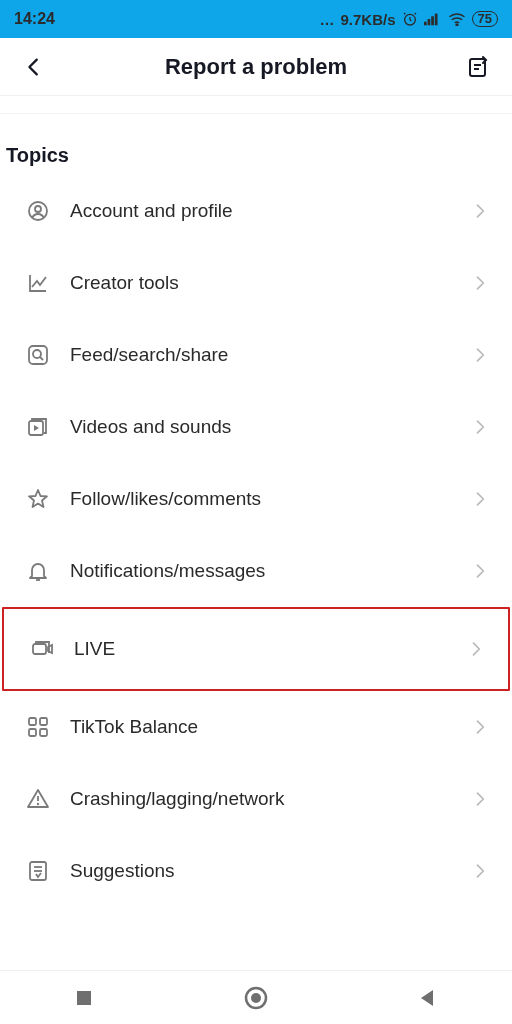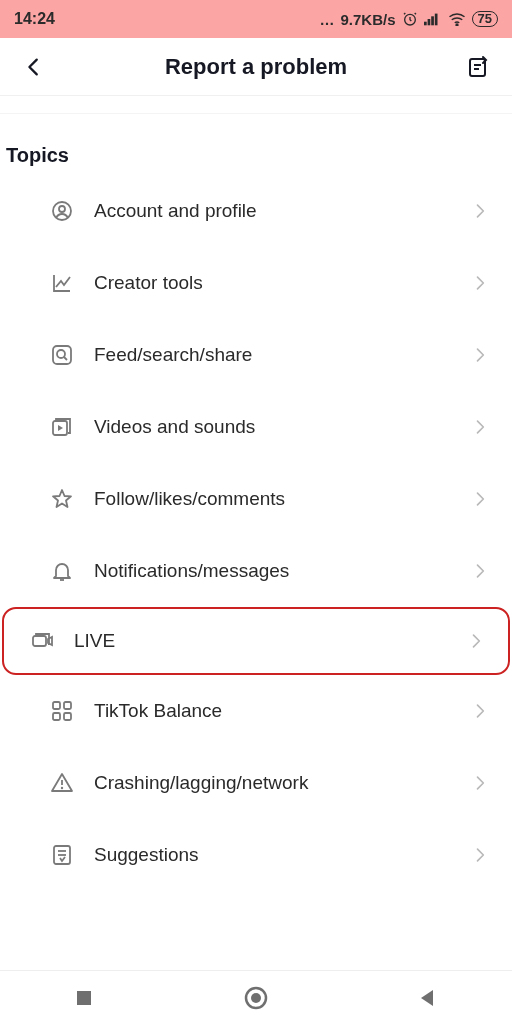--- a/index.html
+++ b/index.html
@@ -1,32 +1,32 @@
 <!DOCTYPE html>
 <html><head>
 <meta charset="utf-8">
 <style>
   * { box-sizing: border-box; margin: 0; padding: 0; }
   html, body { width: 512px; height: 1024px; font-family: -apple-system, Helvetica, Arial, sans-serif; background:#fff; color:#161823; }
-  .status-bar { height:38px; background:#fca5a5; display:flex; justify-content:space-between; align-items:center; padding:0 14px; font-size:16px; font-weight:600; color:#2b2b2b; }
+  .status-bar { height:38px; background:#0ea5e9; display:flex; justify-content:space-between; align-items:center; padding:0 14px; font-size:16px; font-weight:600; color:#2b2b2b; }
   .status-right { display:flex; align-items:center; gap:6px; font-size:15px; }
   .status-right span { display:inline-flex; align-items:center; }
   .batt { border:1.5px solid #2b2b2b; border-radius:10px; padding:0 5px; font-size:13px; font-weight:700; line-height:14px; }
   .header { height:58px; display:flex; align-items:center; justify-content:center; padding:0 18px; border-bottom:1px solid #f0f0f0; }
   .header-title { font-size:22px; font-weight:700; text-align:center; flex:1; }
   .icon-btn { width:32px; height:32px; display:flex; align-items:center; justify-content:center; }
   .content { padding: 0 0 0 0; }
   .filler { height:18px; border-bottom:1px solid #f4f4f4; margin-bottom:6px;}
   .section-title { font-size:20px; font-weight:700; padding:24px 22px 8px 6px; }
   .list { }
-  .row { display:flex; align-items:center; height:72px; padding:0 22px;margin-left:24px; }
+  .row { display:flex; align-items:center; height:72px; padding:0 22px; }
   .row .icon { width:32px; display:flex; align-items:center; justify-content:center; color:#7a7a7a; }
   .row .label { flex:1; padding-left:16px; font-size:19px; color:#2a2a2a; }
   .row .chev { color:#b9b9b9; }
-  .highlight { border:2px solid #cc2222; border-radius:14px; margin:0 2px; height:68px; }
+  .highlight { border:2px solid #cc2222; border-radius:1px; margin:0 2px; height:84px; }
   .nav-bar { position:absolute; bottom:0; left:0; width:512px; height:54px; background:#fff; border-top:1px solid #eee; display:flex; align-items:center; justify-content:space-around; }
   .nav-item { color:#6f6f6f; }
   svg { display:block; }
 </style>
 </head>
 <body>
 
 <div class="status-bar">
   <span>14:24</span>
   <div class="status-right">

